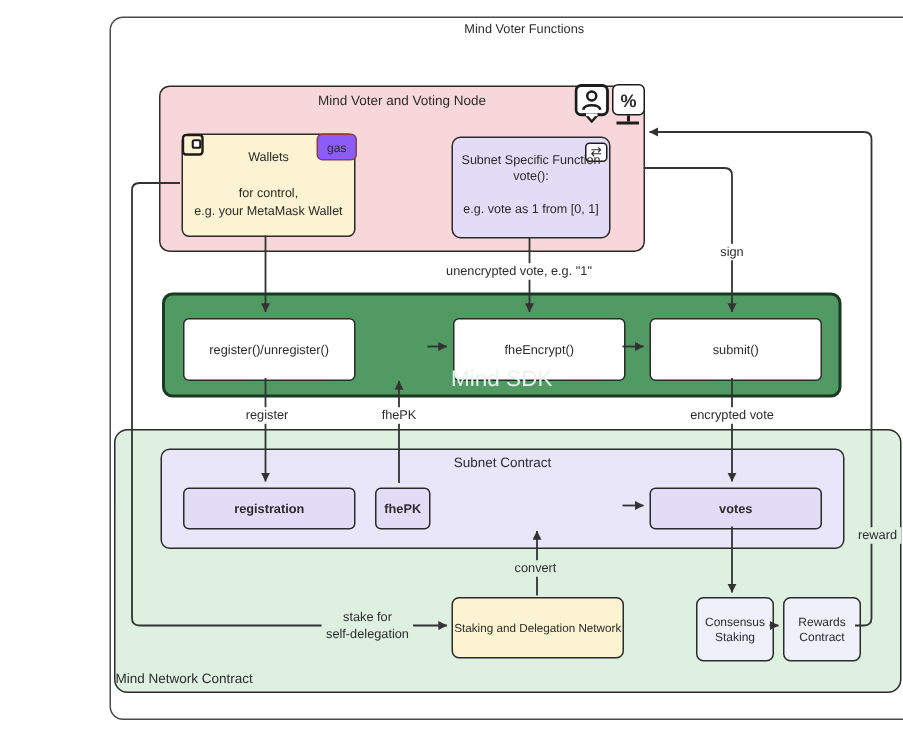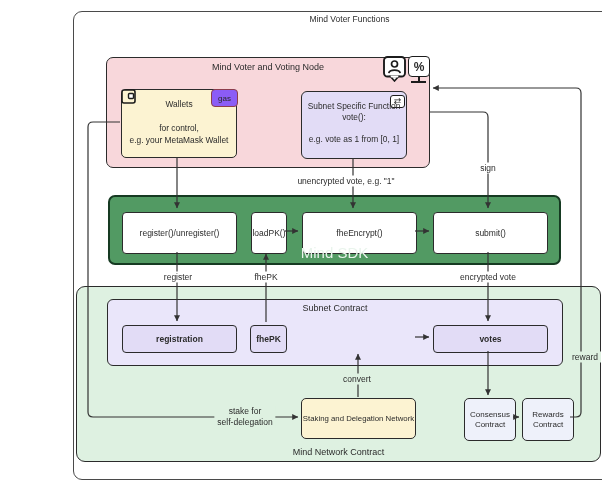--- a/index.html
+++ b/index.html
@@ -30,21 +30,21 @@
     display:flex;align-items:center;justify-content:center;box-sizing:border-box;}
   .person-icon{left:276px;top:-2px;width:23px;height:26px;border:none;background:none;}
   .pct-icon{left:301px;top:-2px;width:22px;height:21px;font-weight:bold;font-size:12px;}
   .pct-stand-v{position:absolute;left:310.5px;top:19px;width:2px;height:4px;background:#1c1c1c;}
   .pct-stand-h{position:absolute;left:304px;top:23px;width:15px;height:2px;background:#1c1c1c;}
   .swap-frame{left:88px;top:3px;width:15px;height:13px;border-width:1.3px;border-radius:3px;font-size:9px;line-height:9px;}
   .green{left:70px;top:195px;width:453px;height:70px;background:#529a63;border:2px solid #163a22;border-radius:7px;}
   .sdk-node{position:absolute;top:15px;height:42px;background:#fff;border-radius:4px;}
   .sdk-label{position:absolute;bottom:2px;left:0;width:100%;text-align:center;font-size:15px;color:#e9f4ec;}
   .lgreen{left:38px;top:286px;width:525px;height:176px;background:#def1e1;border-radius:9px;}
-  .net-label{position:absolute;bottom:4px;left:0;width:100%;text-align:center;font-size:9px;}
+  .net-label{position:absolute;bottom:4px;left:0;width:100%;text-align:left;font-size:9px;}
   .subnetc{position:absolute;left:30px;top:12px;width:454px;height:65px;background:#eae6fa;
     border:1.2px solid #2b2b2b;border-radius:6px;}
   .sc-node{position:absolute;top:25px;height:28px;border-radius:4px;font-weight:bold;}
   .staking{position:absolute;left:224px;top:111px;width:115px;height:41px;font-size:7.8px;border-radius:5px;}
   .contract{position:absolute;top:111px;width:50px;height:41px;background:#eef1fa;font-size:8px;
     border:1.2px solid #2b2b2b;border-radius:5px;display:flex;align-items:center;justify-content:center;text-align:center;line-height:10px;}
   .edges{left:0;top:0;width:602px;height:493px;pointer-events:none;}
   .elabel{position:absolute;transform:translate(-50%,-50%);font-size:8.5px;white-space:nowrap;
     padding:0 3px;line-height:11px;}
   .bg-white{background:#fff;}
@@ -94,35 +94,34 @@
         <span>⇄</span>
       </div>
       <div class="w-line" style="top:9px;">Subnet Specific Function</div>
       <div class="w-line" style="top:20px;">vote():</div>
       <div class="w-line" style="top:42px;">e.g. vote as 1 from [0, 1]</div>
     </div>
   </div>
 
   <div class="abs container green">
     <div class="node sdk-node" style="left:12px;width:115px;">register()/unregister()</div>
-    <div class="node sdk-node" style="left:141px;width:36px;">loadPK()</div>
     <div class="node sdk-node" style="left:192px;width:115px;">fheEncrypt()</div>
     <div class="node sdk-node" style="left:323px;width:115px;">submit()</div>
     <div class="sdk-label">Mind SDK</div>
   </div>
 
   <div class="abs container lgreen">
     <div class="subnetc">
       <div class="abs container-title" style="top:3px;">Subnet Contract</div>
       <div class="node lav sc-node" style="left:14px;width:115px;">registration</div>
       <div class="node lav sc-node" style="left:142px;width:37px;">fhePK</div>
       <div class="node lav sc-node" style="left:325px;width:115px;">votes</div>
     </div>
     <div class="node cream staking">Staking and Delegation Network</div>
-    <div class="contract" style="left:387px;">Consensus Contract</div>
+    <div class="contract" style="left:387px;">Consensus Staking</div>
     <div class="contract" style="left:445px;">Rewards Contract</div>
     <div class="net-label">Mind Network Contract</div>
   </div>
 
   <svg class="abs edges" viewBox="0 0 602 493">
     <defs>
       <marker id="ah" markerWidth="7" markerHeight="7" refX="5.8" refY="3" orient="auto" markerUnits="userSpaceOnUse">
         <path d="M0,0 L6,3 L0,6 z" fill="#333"></path>
       </marker>
     </defs>

